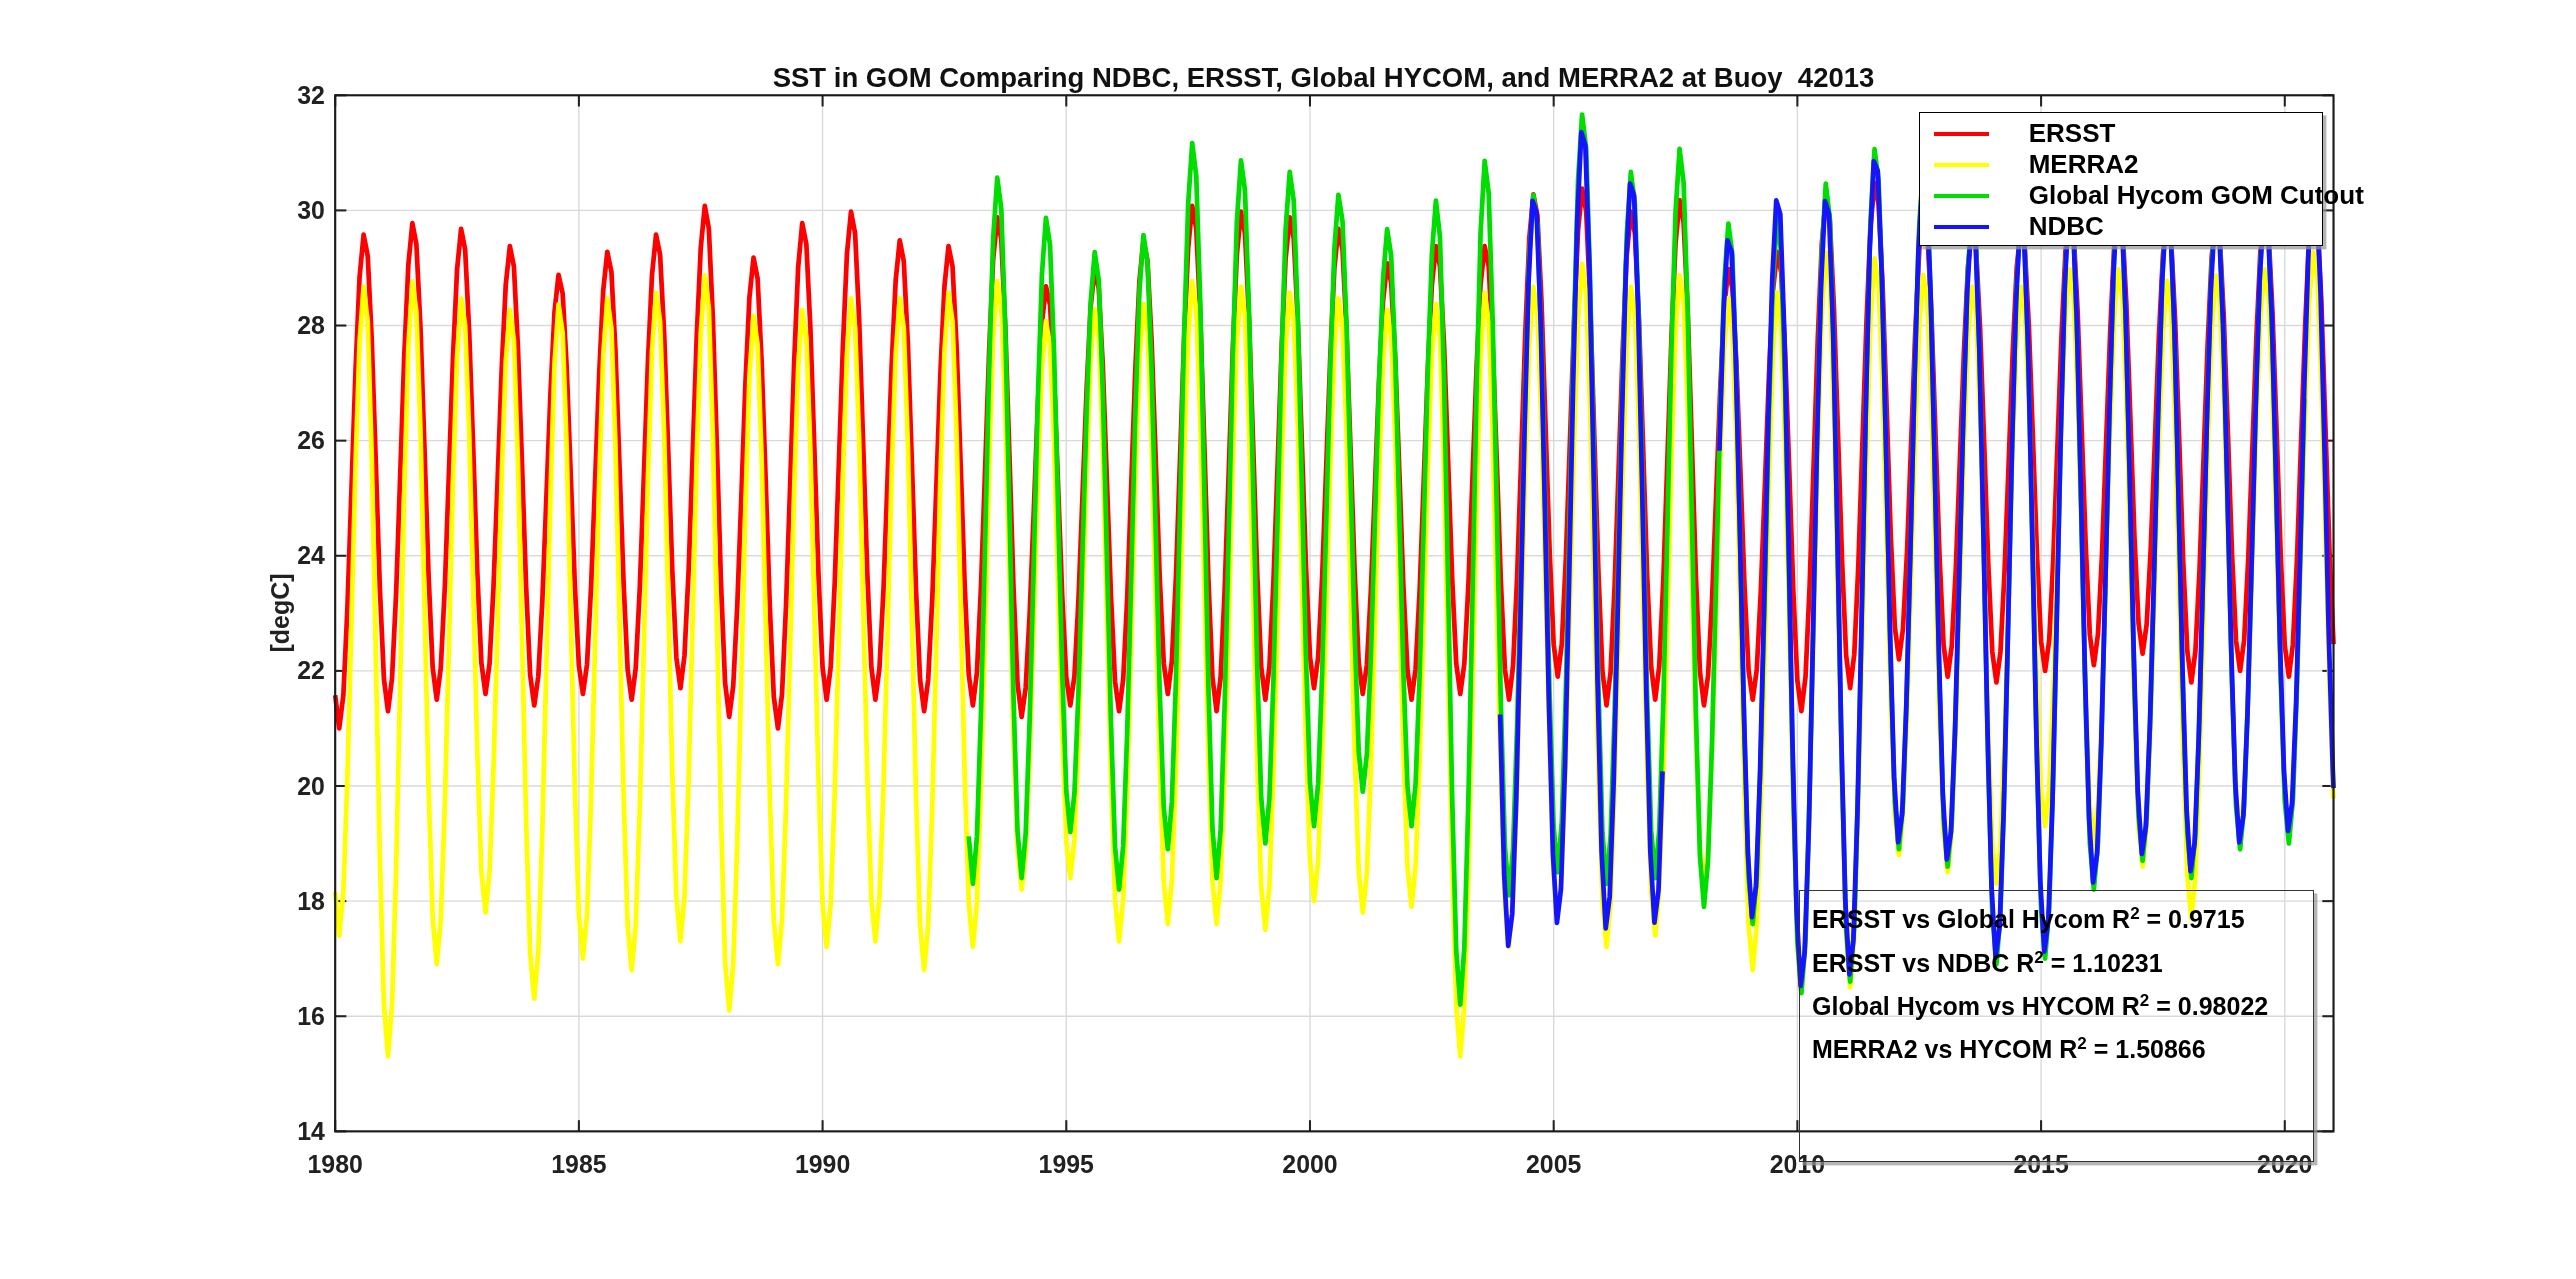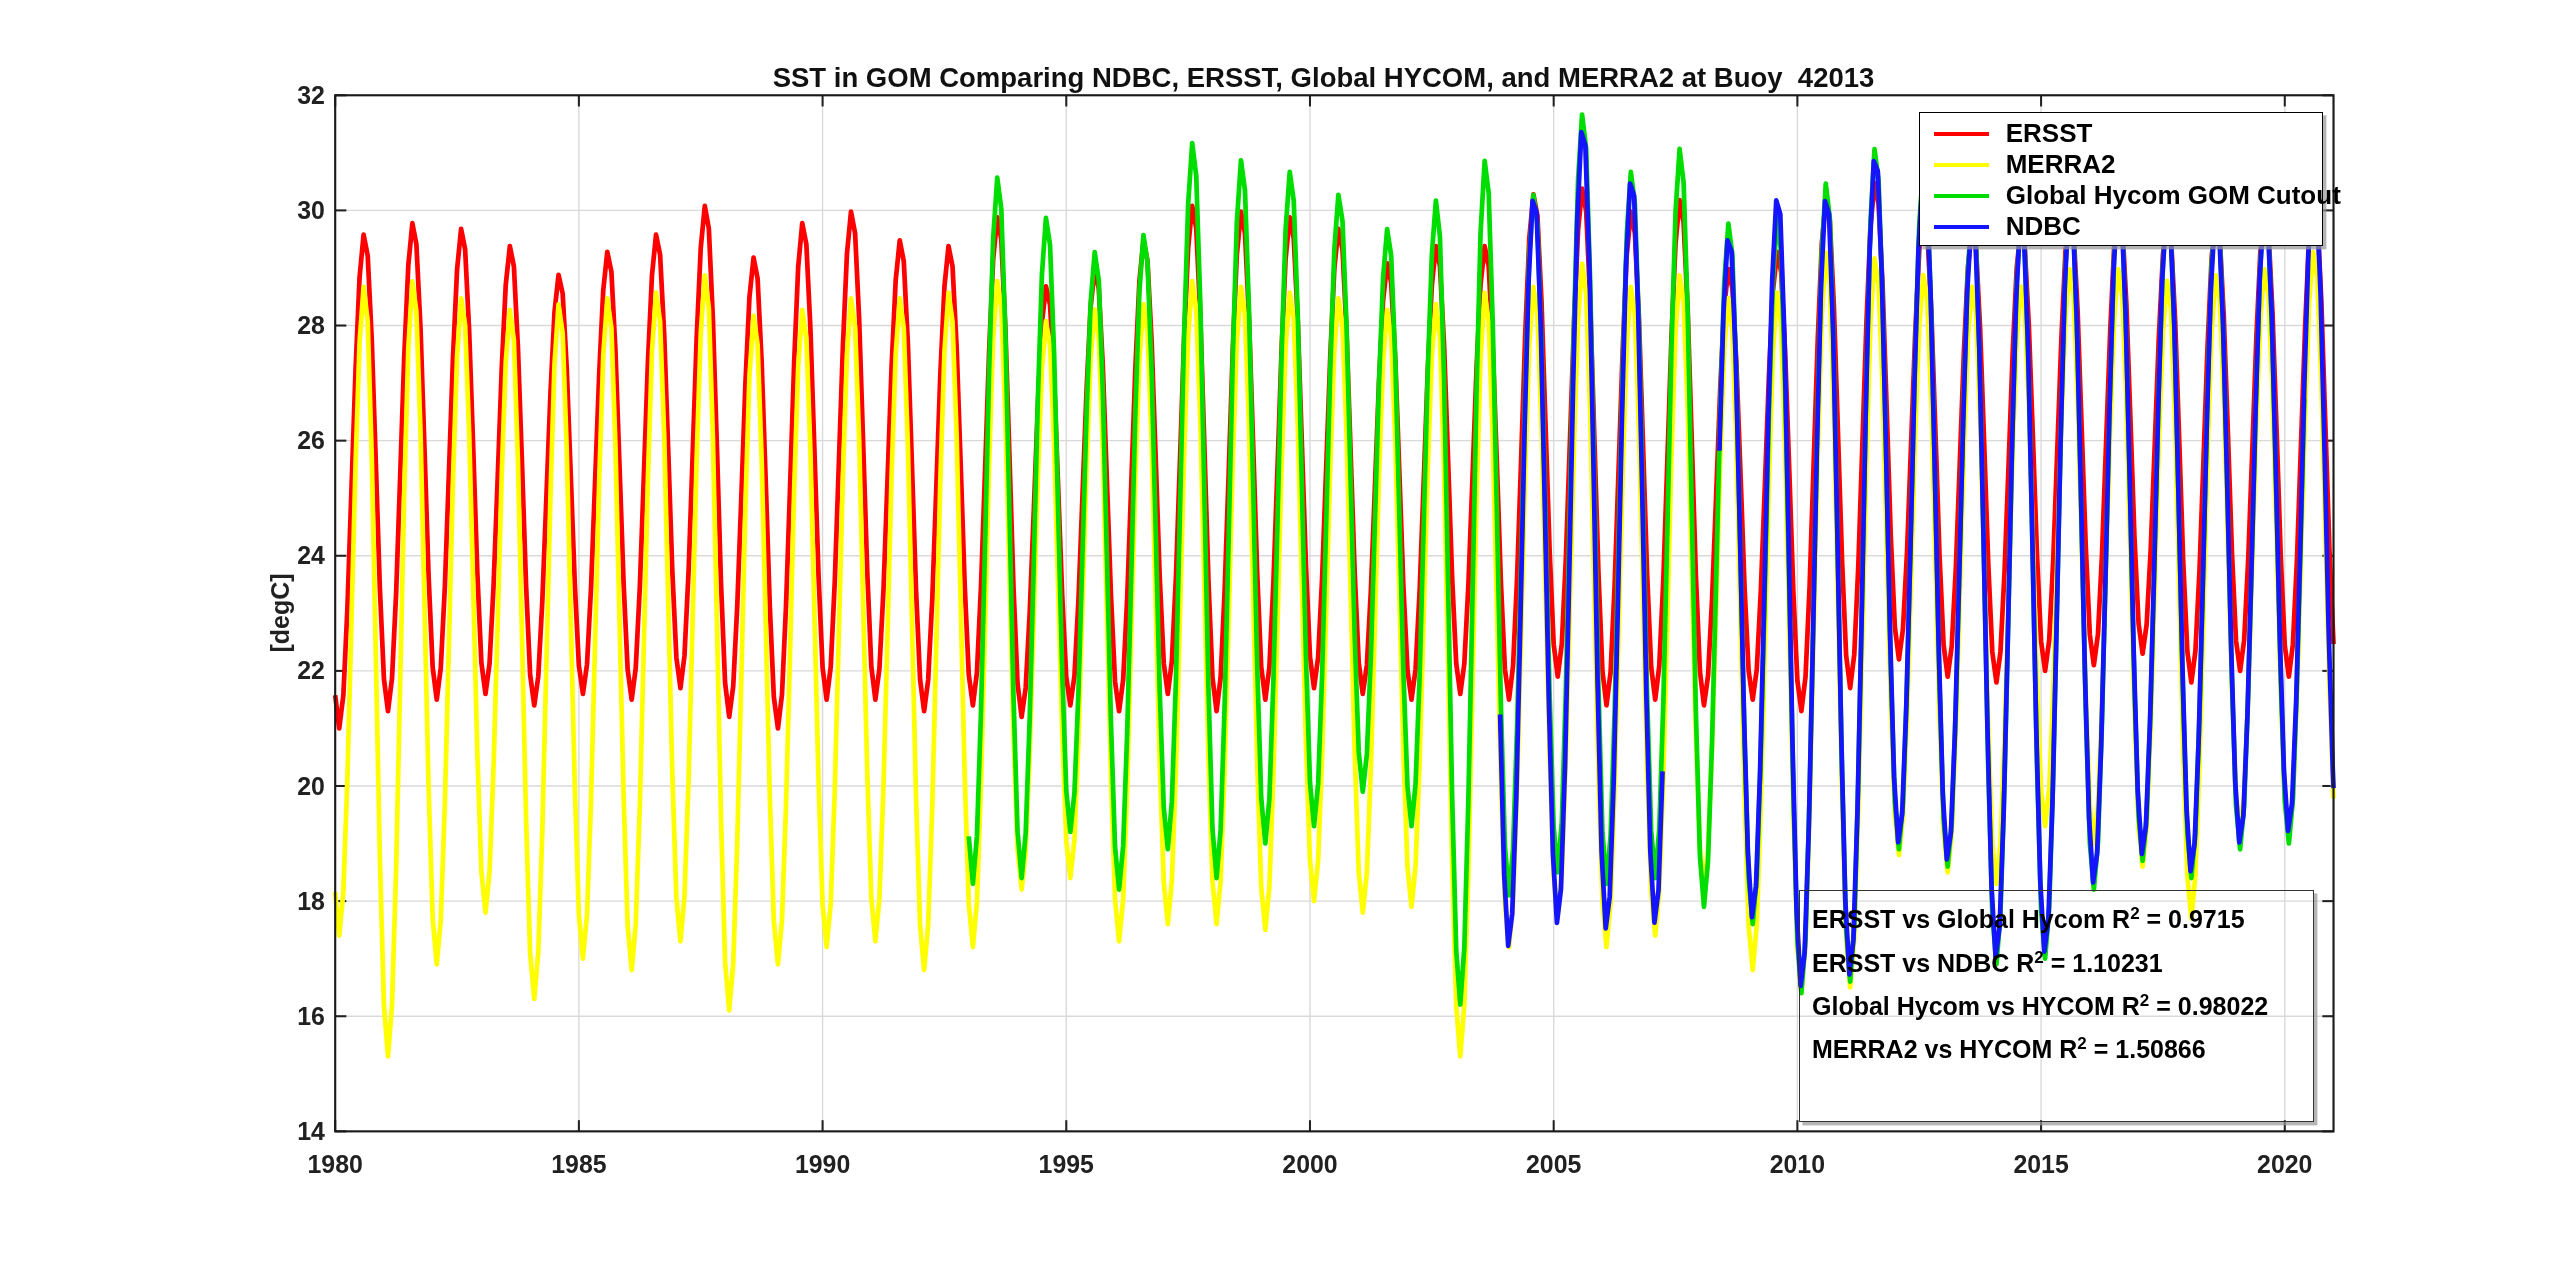--- a/index.html
+++ b/index.html
@@ -9,22 +9,22 @@
   #plot-svg{position:absolute;left:0;top:0;z-index:1;}
   .chart-title{position:absolute;left:324px;top:62px;width:1999px;text-align:center;
        font-size:27.5px;font-weight:bold;color:#111;white-space:pre;z-index:2;}
   .ylabel{position:absolute;left:280px;top:613px;transform:translate(-50%,-50%) rotate(-90deg);
        font-size:25px;font-weight:bold;color:#212121;white-space:pre;z-index:2;}
   .legend{position:absolute;left:1919px;top:112px;width:404px;height:134px;background:#ffffff;
        border:1.7px solid #000;box-shadow:3.4px 3.4px 0 0 rgba(150,150,150,0.7);z-index:4;
        padding:5.2px 0 0 0;box-sizing:border-box;}
   .legend-row{display:flex;align-items:center;height:31px;padding-left:13.7px;}
   .legend-sample{display:inline-block;width:55px;height:4.3px;margin-right:17px;flex:0 0 auto;}
-  .legend-label{font-size:26px;font-weight:bold;color:#000;line-height:31px;white-space:nowrap;}
-  .statsbox{position:absolute;left:1799px;top:890px;width:515px;height:232px;background:transparent;
+  .legend-label{font-size:26px;font-weight:bold;color:#000;line-height:31px;white-space:nowrap;margin-left:23px;}
+  .statsbox{position:absolute;left:1799px;top:890px;width:515px;height:272px;background:transparent;
        border:1.7px solid #333;box-shadow:3.4px 3.4px 0 0 rgba(150,150,150,0.7);z-index:3;
        padding:4.3px 0 0 12px;box-sizing:border-box;}
   .stat-line{font-size:25px;font-weight:bold;color:#000;line-height:37px;white-space:nowrap;}
   .stat-line sup{font-size:17px;font-weight:bold;}
   .ticklabel{font-family:"Liberation Sans","DejaVu Sans",sans-serif;
        font-size:29px;font-weight:bold;fill:#212121;}
   .grid{stroke:#d9d9d9;stroke-width:1.6;}
   .tick{stroke:#222;stroke-width:2.4;}
   .axisbox{fill:none;stroke:#1a1a1a;stroke-width:2.5;}
 </style>

